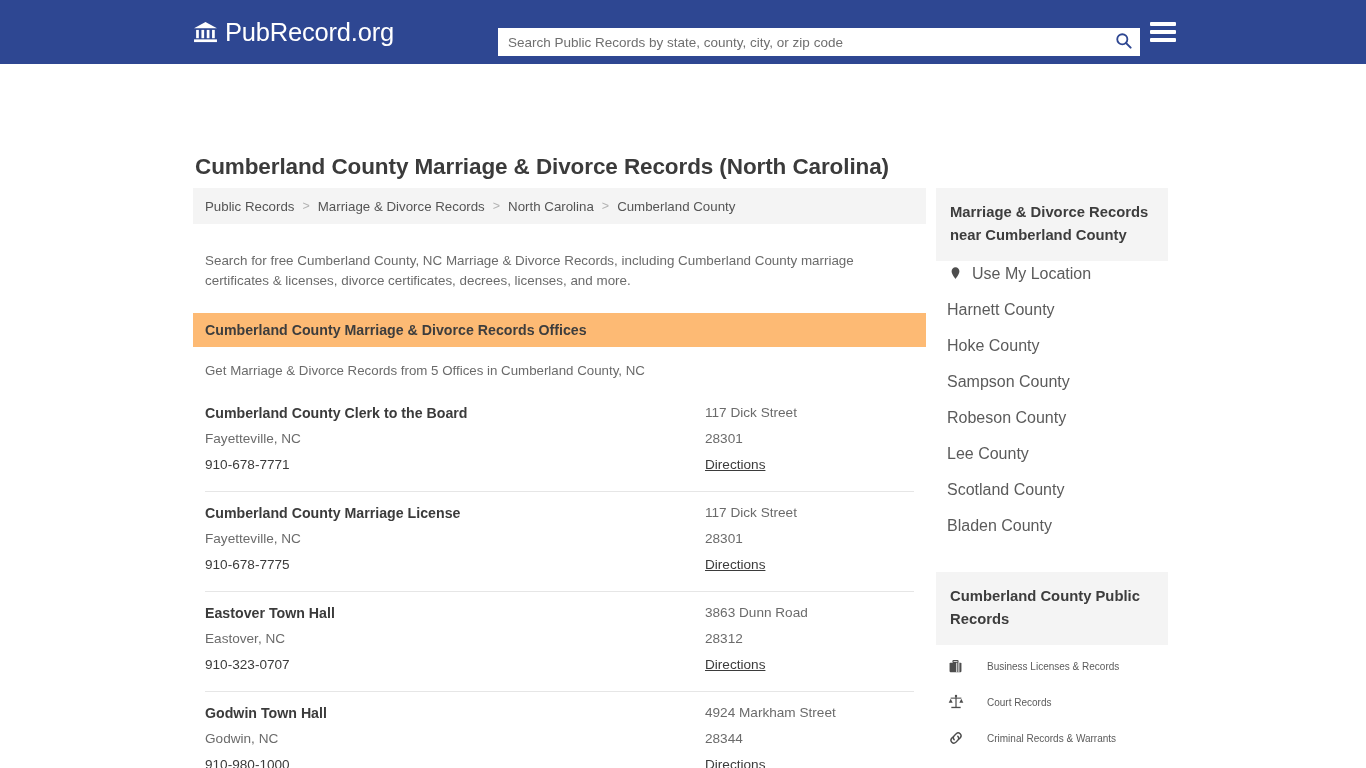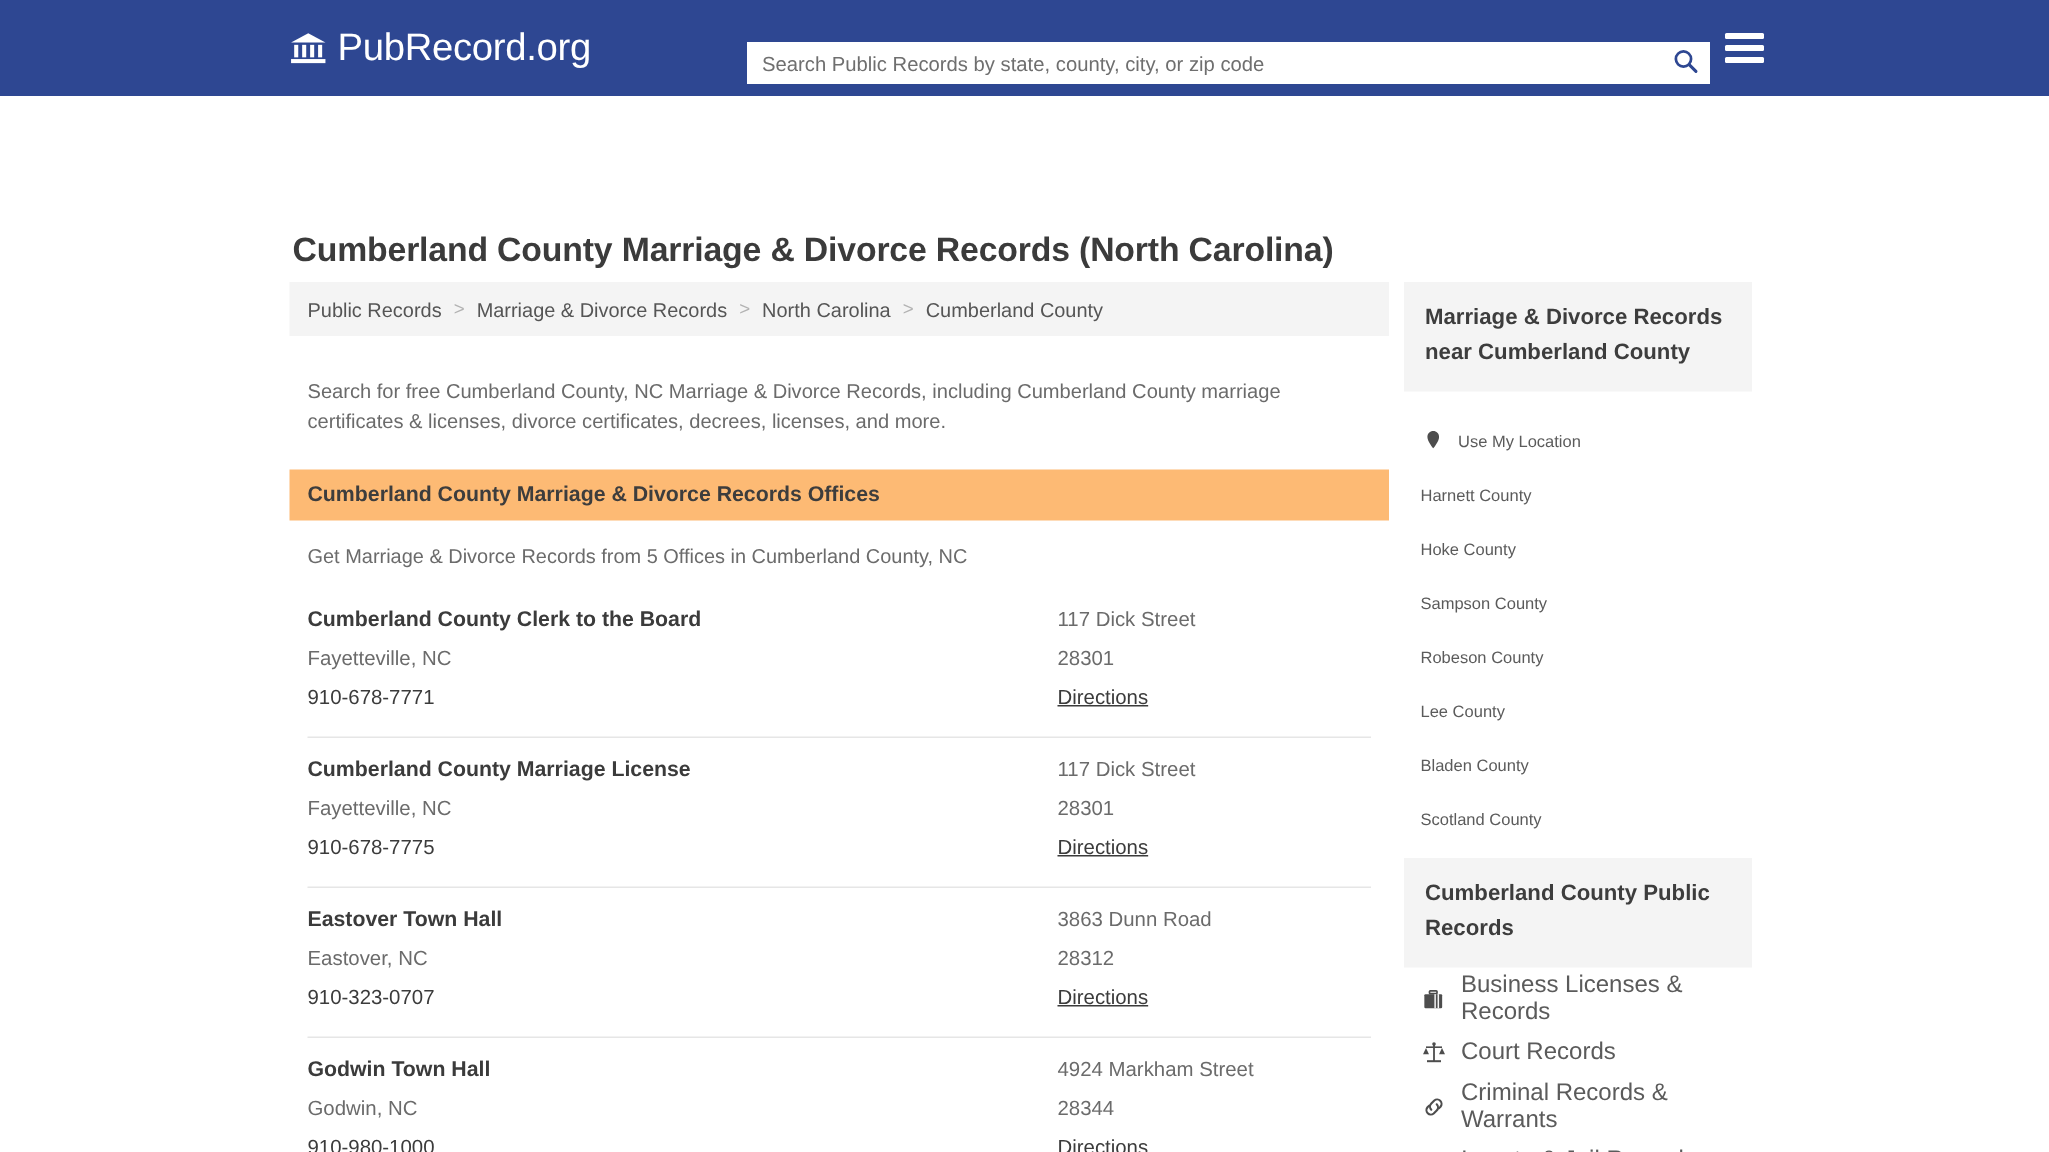--- a/index.html
+++ b/index.html
@@ -218,46 +218,46 @@
   .side-card h2 {
     margin: 0;
     font-size: 14.8px;
     font-weight: bold;
     color: #3d3d3d;
     line-height: 23px;
   }
   .side-list { margin-top: 4px; }
   .side-link {
     display: flex;
-    align-items: flex-end;
+    align-items: flex-start;
     gap: 9px;
     height: 36px;
     padding-left: 11px;
-    font-size: 11px;
+    font-size: 16px;
     color: #5b5b5b;
     text-decoration: none;
     cursor: pointer;
   }
   .side-link .ico {
     width: 16px;
     height: 16px;
     flex: 0 0 16px;
     display: flex;
     align-items: center;
     justify-content: center;
   }
   .side-card-2 { margin-top: 19px; }
   .records-list { margin-top: 3px; }
   .record-link {
     display: flex;
     align-items: center;
-    gap: 10px;
+    gap: 23px;
     height: 36px;
     padding-left: 11px;
-    font-size: 16px;
+    font-size: 10px;
     color: #5b5b5b;
     text-decoration: none;
     cursor: pointer;
   }
   .record-link .ico {
     width: 17px;
     height: 17px;
     flex: 0 0 17px;
     display: flex;
     align-items: center;
@@ -405,24 +405,24 @@
         <a class="side-link" href="#">
           <span>Sampson County</span>
         </a>
         <a class="side-link" href="#">
           <span>Robeson County</span>
         </a>
         <a class="side-link" href="#">
           <span>Lee County</span>
         </a>
         <a class="side-link" href="#">
+          <span>Scotland County</span>
+        </a>
+        <a class="side-link" href="#">
           <span>Bladen County</span>
-        </a>
-        <a class="side-link" href="#">
-          <span>Scotland County</span>
         </a>
       </div>
 
       <div class="side-card side-card-2">
         <h2>Cumberland County Public Records</h2>
       </div>
 
       <div class="records-list">
         <a class="record-link" href="#">
           <span class="ico">

